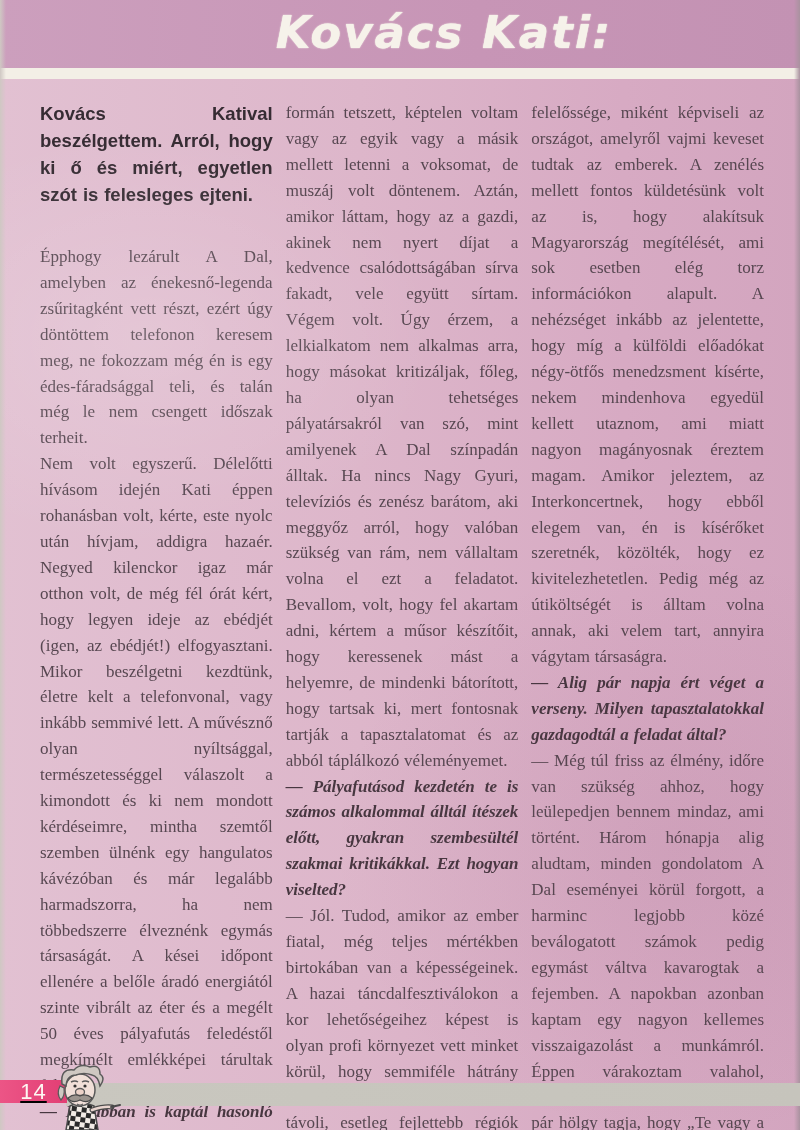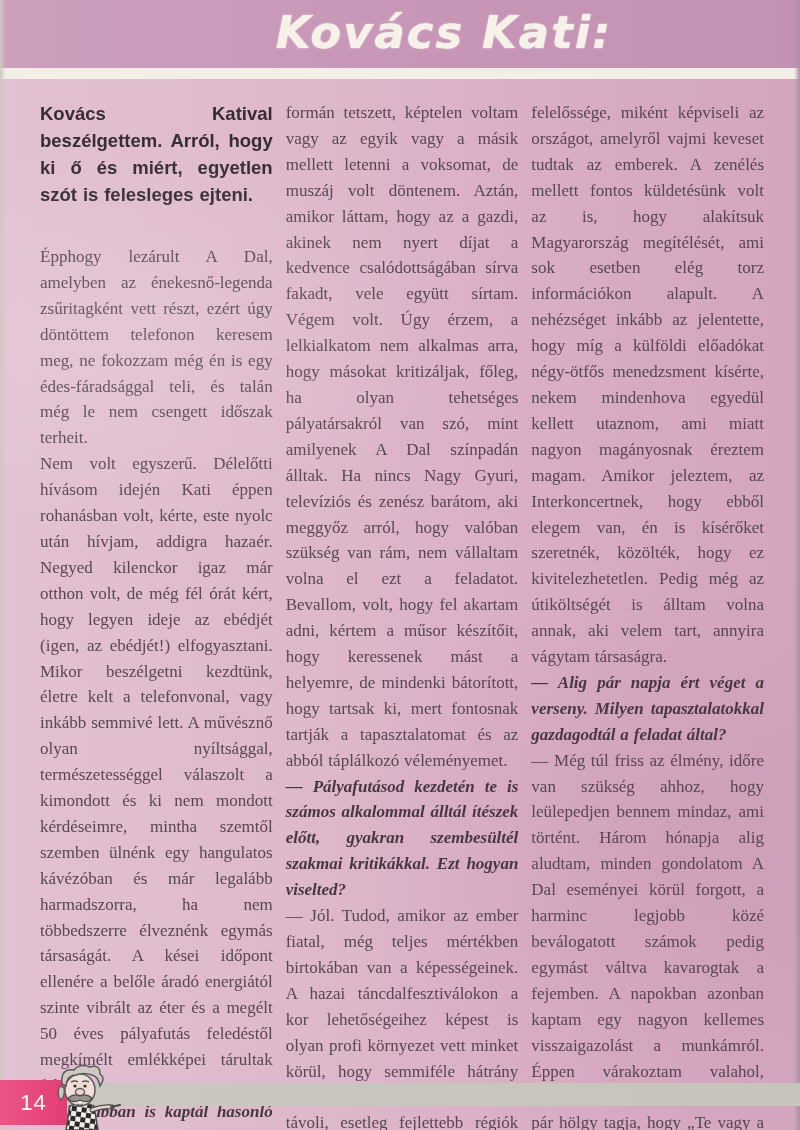--- a/index.html
+++ b/index.html
@@ -64,23 +64,23 @@
   .blk.question{
     font-weight:bold;font-style:italic;
     color:#473740;
   }
 
   .footer-bar{
     position:absolute;left:66px;top:1083px;width:734px;height:23px;
     background:linear-gradient(90deg,#c9c7bf,#c6c4bc);z-index:6;
   }
   .pagenum-block{
-    position:absolute;left:0;top:1080px;width:67px;height:45px;z-index:7;
+    position:absolute;left:0;top:1080px;width:67px;height:23px;z-index:7;
     background:linear-gradient(90deg,#ec5586,#e23e74);
-    display:flex;align-items:center;justify-content:center;
+    display:flex;align-items:center;justify-content:center;text-decoration:underline;
   }
   .pagenum{
     color:#fdf7f2;font-family:"Liberation Sans",sans-serif;
     font-size:22px;line-height:1;letter-spacing:1px;
   }
   .mascot{position:absolute;left:48px;top:1062px;z-index:8;}
 </style>
 </head>
 <body>
 

